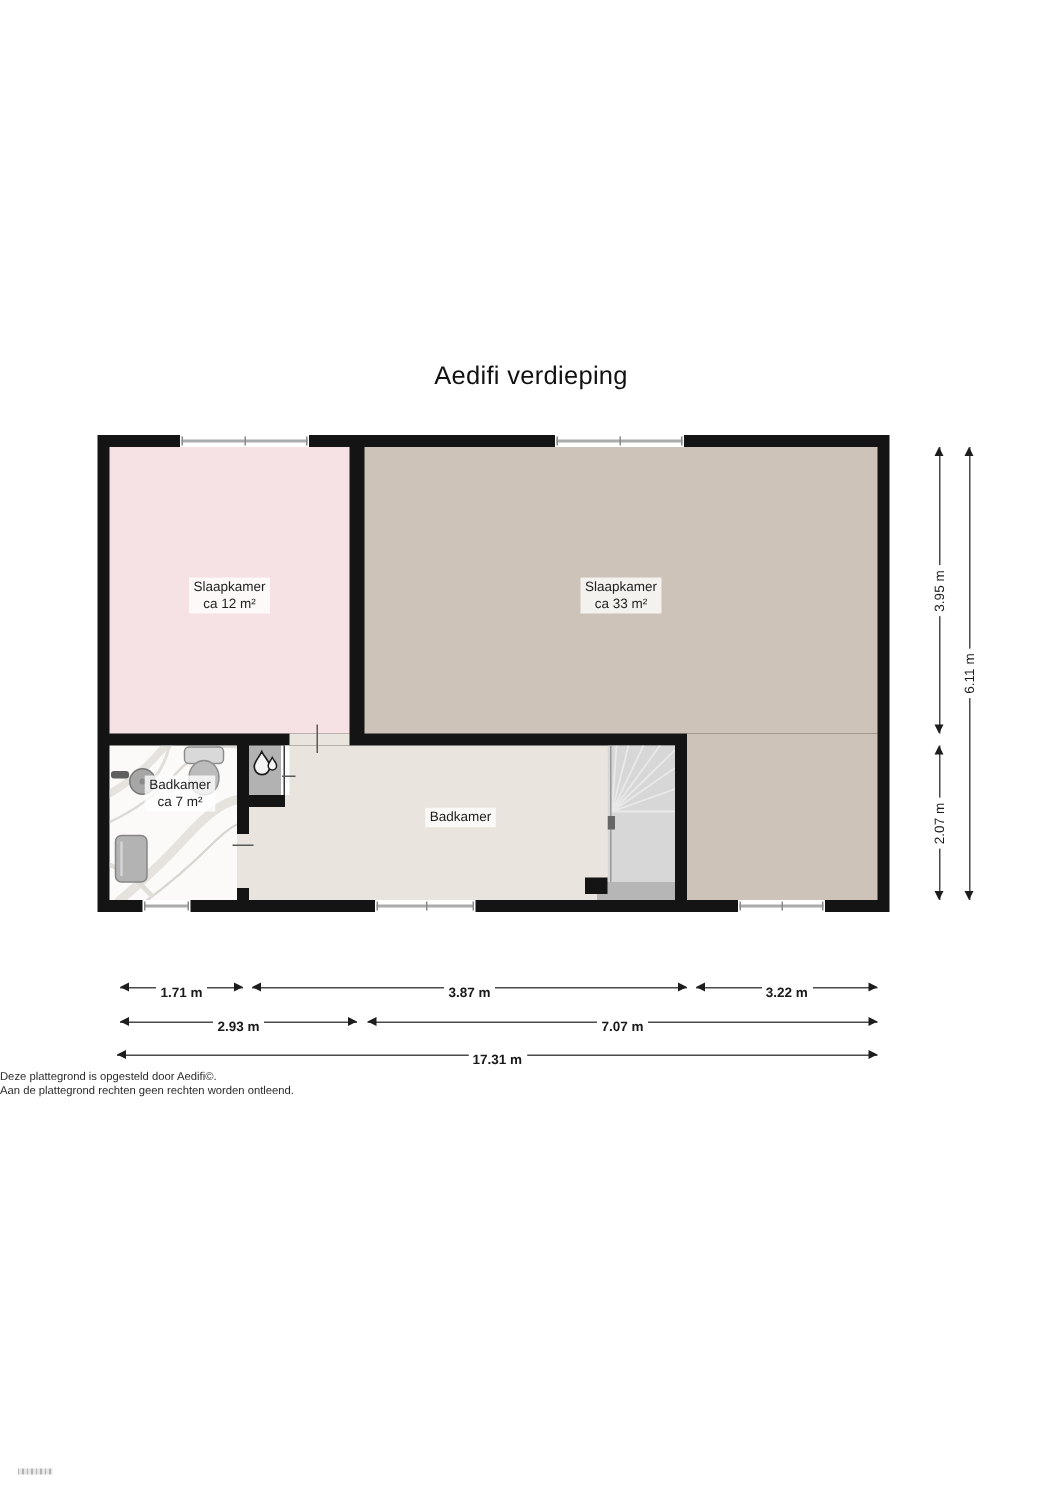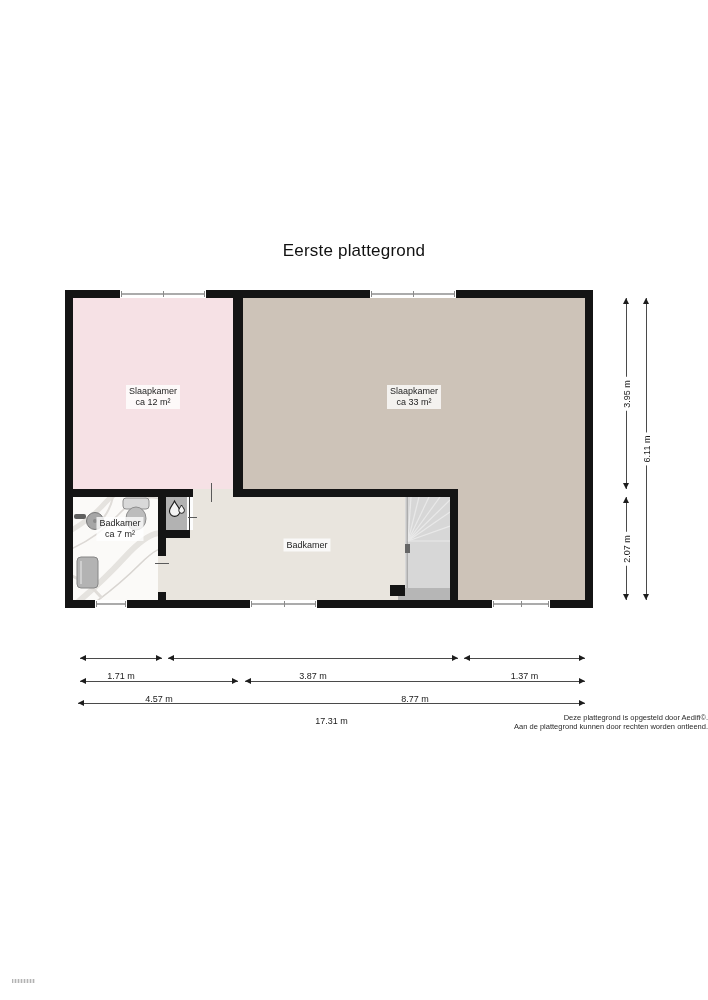--- a/index.html
+++ b/index.html
@@ -58,35 +58,35 @@
   .dimh .al { position:absolute; left:0; top:0; width:0; height:0; border:3.5px solid transparent; border-left:0; border-right:6px solid #1d1d1d; }
   .dimh .ar { position:absolute; right:0; top:0; width:0; height:0; border:3.5px solid transparent; border-right:0; border-left:6px solid #1d1d1d; }
   .dimv { position:absolute; width:7px; }
   .dimv .line { position:absolute; top:0; bottom:0; left:3px; width:1px; background:#4a4a4a; }
   .dimv .at { position:absolute; top:0; left:0; width:0; height:0; border:3.5px solid transparent; border-top:0; border-bottom:6px solid #1d1d1d; }
   .dimv .ab { position:absolute; bottom:0; left:0; width:0; height:0; border:3.5px solid transparent; border-bottom:0; border-top:6px solid #1d1d1d; }
   .dlbl {
     position:absolute; background:#ffffff; padding:0 3px; white-space:nowrap;
     font-size:9px; line-height:11px; color:#1a1a1a;
   }
-  .dimh .dlbl { left:50%; top:21px; transform:translate(-50%,-50%); }
+  .dimh .dlbl { left:50%; top:7px; transform:translate(-50%,-50%);font-weight:bold; }
   .dimv .dlbl { left:3.5px; top:50%; transform:translate(-50%,-50%) rotate(-90deg); }
   
-  .footer { position:absolute; left:0; right:0; top:713px; text-align:right; font-size:7.5px; line-height:9px; color:#2a2a2a; }
+  .footer { position:absolute; left:0; right:0; top:713px; text-align:left; font-size:7.5px; line-height:9px; color:#2a2a2a; }
   .microtext {
     position:absolute; left:12px; top:979px; width:23px; height:4px; opacity:.65;
     background:repeating-linear-gradient(90deg,#8a8a8a 0 1px,#d8d8d8 1px 3px);
   }
 </style>
 </head>
 <body>
 
 <div class="page">
 
-  <div class="title">Eerste plattegrond</div>
+  <div class="title">Aedifi verdieping</div>
 
   <div class="plan">
 
     <div class="floor f-pink"></div>
     <div class="floor f-taupe1"></div>
     <div class="floor f-taupe2"></div>
     <div class="floor f-open1"></div>
     <div class="floor f-over1"></div>
     <div class="floor f-over2"></div>
     <div class="floor f-bdoor"></div>
@@ -226,40 +226,40 @@
   <div class="dimh" style="left:168px; top:655px; width:290px;">
     <div class="line"></div>
       <div class="al"></div>
       <div class="ar"></div>
     <span class="dlbl">3.87 m</span>
   </div>
   <div class="dimh" style="left:464px; top:655px; width:121px;">
     <div class="line"></div>
       <div class="al"></div>
       <div class="ar"></div>
-    <span class="dlbl">1.37 m</span>
+    <span class="dlbl">3.22 m</span>
   </div>
   <div class="dimh" style="left:80px; top:678px; width:158px;">
     <div class="line"></div>
       <div class="al"></div>
       <div class="ar"></div>
-    <span class="dlbl">4.57 m</span>
+    <span class="dlbl">2.93 m</span>
   </div>
   <div class="dimh" style="left:245px; top:678px; width:340px;">
     <div class="line"></div>
       <div class="al"></div>
       <div class="ar"></div>
-    <span class="dlbl">8.77 m</span>
+    <span class="dlbl">7.07 m</span>
   </div>
   <div class="dimh" style="left:78px; top:700px; width:507px;">
     <div class="line"></div>
       <div class="al"></div>
       <div class="ar"></div>
     <span class="dlbl">17.31 m</span>
   </div>
 
   <div class="footer">
     <div>Deze plattegrond is opgesteld door Aedifi©.</div>
-    <div>Aan de plattegrond kunnen door rechten worden ontleend.</div>
+    <div>Aan de plattegrond rechten geen rechten worden ontleend.</div>
   </div>
 
   <div class="microtext"></div>
 </div>
 
 </body></html>

